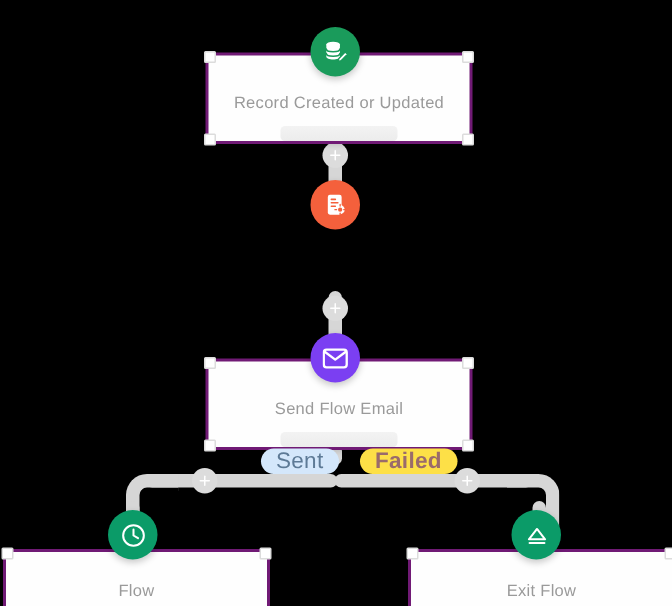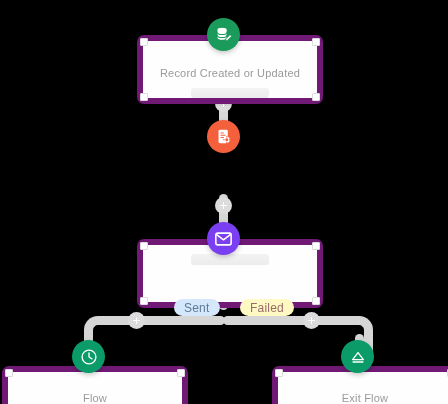--- a/index.html
+++ b/index.html
@@ -23,21 +23,21 @@
     position:absolute;width:17px;height:17px;border-radius:50%;
     background:#dcdcdc;box-shadow:0 0 0 2.5px rgba(0,0,0,0.0);
     display:flex;align-items:center;justify-content:center;cursor:pointer;
   }
   .plus-node::before,.plus-node::after{content:"";position:absolute;background:#ffffff;border-radius:1px;}
   .plus-node::before{width:7px;height:1.6px;}
   .plus-node::after{width:1.6px;height:7px;}
 
   
   .card{
-    position:absolute;background:#fefefe;border:6px solid #701a75;border-radius:7px;
+    position:absolute;background:#fefefe;border:2px solid #701a75;border-radius:7px;
     box-shadow:0 1px 3px rgba(0,0,0,0.10);
     display:flex;flex-direction:column;align-items:center;cursor:pointer;
   }
   .card-title{
     font-size:11px;color:#9a9a9a;letter-spacing:.2px;white-space:nowrap;
     margin-top:26px;
   }
   .card-sub{
     margin-top:9px;width:78px;height:11px;border-radius:3px;
     background:linear-gradient(180deg,#f3f3f3 0%,#ececec 100%);
@@ -54,24 +54,24 @@
     position:absolute;width:33px;height:33px;border-radius:50%;
     display:flex;align-items:center;justify-content:center;
     box-shadow:0 2px 5px rgba(0,0,0,.22);z-index:6;cursor:pointer;
   }
   .bubble svg{display:block;}
 
   
   .badge{
     position:absolute;height:17px;padding:0 10px;border-radius:9px;
     display:flex;align-items:center;justify-content:center;
-    font-size:12px;letter-spacing:.2px;white-space:nowrap;z-index:7;cursor:pointer;
+    font-size:15px;letter-spacing:.2px;white-space:nowrap;z-index:7;cursor:pointer;
   }
   .badge.sent{background:#d4e7fb;color:#5d7a96;}
-  .badge.failed{background:#fef9c3;color:#9a6b6b;}
+  .badge.failed{background:#fde047;color:#9a6b6b;font-weight:bold;}
 </style>
 </head>
 <body>
 
 <div id="canvas">
 
   <div class="link link-v" style="left:219px;top:92px;height:36px;"></div>
   <div class="plus-node" style="left:215px;top:95px;"></div>
 
   <div class="link link-v" style="left:219px;top:194px;height:36px;"></div>
@@ -128,20 +128,21 @@
         <path d="M16.6 11.7v1.5M16.6 20.0v1.5M11.7 16.6h1.5M20.0 16.6h1.5"></path>
       </g>
     </svg>
   </div>
 
   <div class="card" style="left:137px;top:239px;width:174px;height:57px;">
     <span class="handle nw"></span>
     <span class="handle ne"></span>
     <span class="handle sw"></span>
     <span class="handle se"></span>
+    <div class="card-title">Send Flow Email</div>
     <div class="card-sub"></div>
   </div>
   <div class="bubble" style="left:207px;top:222px;background:#7b3ff2;">
     <svg width="17" height="14" viewBox="0 0 24 19" aria-hidden="true">
       <rect x="1.2" y="1.2" width="21.6" height="16.6" rx="2.6" fill="none" stroke="#fff" stroke-width="2.2"></rect>
       <path d="M2.4 3.4L12 10.6l9.6-7.2" fill="none" stroke="#fff" stroke-width="2.2" stroke-linecap="round" stroke-linejoin="round"></path>
     </svg>
   </div>
 
   <div class="card" style="left:2px;top:366px;width:174px;height:57px;">

